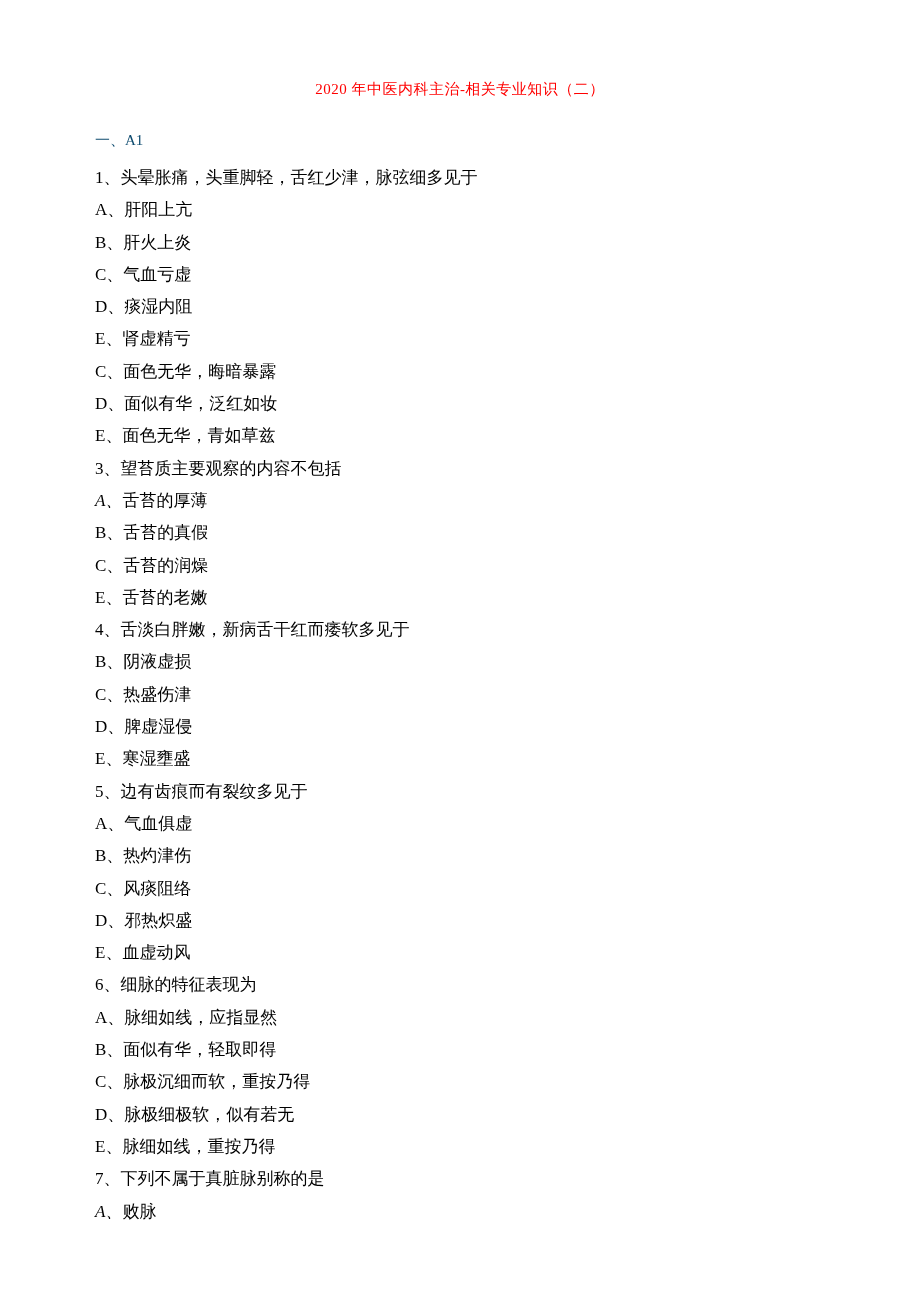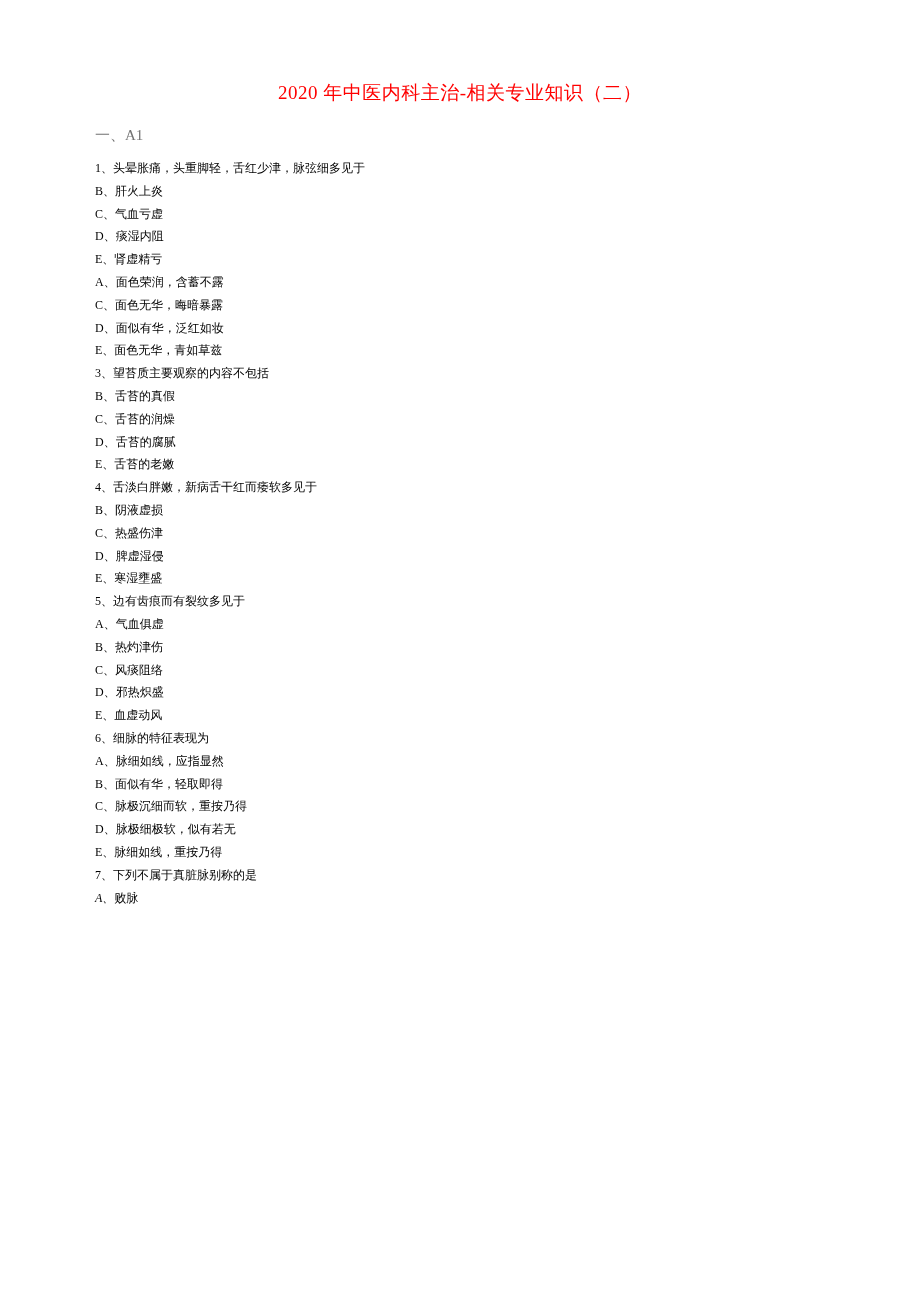--- a/index.html
+++ b/index.html
@@ -10,69 +10,69 @@
     width: 920px;
   }
   .page {
     padding: 80px 95px 60px 95px;
     box-sizing: border-box;
   }
   .title {
     text-align: center;
     color: #ff0000;
     font-family: "SimSun", "宋体", serif;
-    font-size: 19px;
-    margin-bottom: 20px;
+    font-size: 15px;
+    margin-bottom: 32px;
     letter-spacing: 0.5px;
   }
   .section-label {
     font-size: 15px;
-    color: #737373;
+    color: #0c4a6e;
     margin-bottom: 12px;
     font-family: "SimSun", "宋体", serif;
   }
   .question-block {
     margin-bottom: 0;
   }
   .line {
-    font-size: 12px;
+    font-size: 17px;
     color: #000;
     line-height: 1.9;
     font-family: "SimSun", "宋体", serif;
   }
   .italic-letter {
     font-style: italic;
     font-family: "Times New Roman", serif;
   }
 </style>
 </head>
 <body>
 
 <div class="page">
   <div class="title">2020 年中医内科主治-相关专业知识（二）</div>
   <div class="section-label">一、A1</div>
   <div id="questions-container">
       <div class="question-block">
         <div class="line"><span>1、</span><span>头晕胀痛，头重脚轻，舌红少津，脉弦细多见于</span></div>
+        <div class="line"><span>A、</span><span>肝阳上亢</span></div>
         <div class="line"><span>B、</span><span>肝火上炎</span></div>
         <div class="line"><span>C、</span><span>气血亏虚</span></div>
         <div class="line"><span>D、</span><span>痰湿内阻</span></div>
         <div class="line"><span>E、</span><span>肾虚精亏</span></div>
       </div>
       <div class="question-block">
-        <div class="line"><span>A、</span><span>面色荣润，含蓄不露</span></div>
         <div class="line"><span>C、</span><span>面色无华，晦暗暴露</span></div>
         <div class="line"><span>D、</span><span>面似有华，泛红如妆</span></div>
         <div class="line"><span>E、</span><span>面色无华，青如草兹</span></div>
       </div>
       <div class="question-block">
         <div class="line"><span>3、</span><span>望苔质主要观察的内容不包括</span></div>
+        <div class="line"><span class="italic-letter">A、</span><span>舌苔的厚薄</span></div>
         <div class="line"><span>B、</span><span>舌苔的真假</span></div>
         <div class="line"><span>C、</span><span>舌苔的润燥</span></div>
-        <div class="line"><span>D、</span><span>舌苔的腐腻</span></div>
         <div class="line"><span>E、</span><span>舌苔的老嫩</span></div>
       </div>
       <div class="question-block">
         <div class="line"><span>4、</span><span>舌淡白胖嫩，新病舌干红而痿软多见于</span></div>
         <div class="line"><span>B、</span><span>阴液虚损</span></div>
         <div class="line"><span>C、</span><span>热盛伤津</span></div>
         <div class="line"><span>D、</span><span>脾虚湿侵</span></div>
         <div class="line"><span>E、</span><span>寒湿壅盛</span></div>
       </div>
       <div class="question-block">

